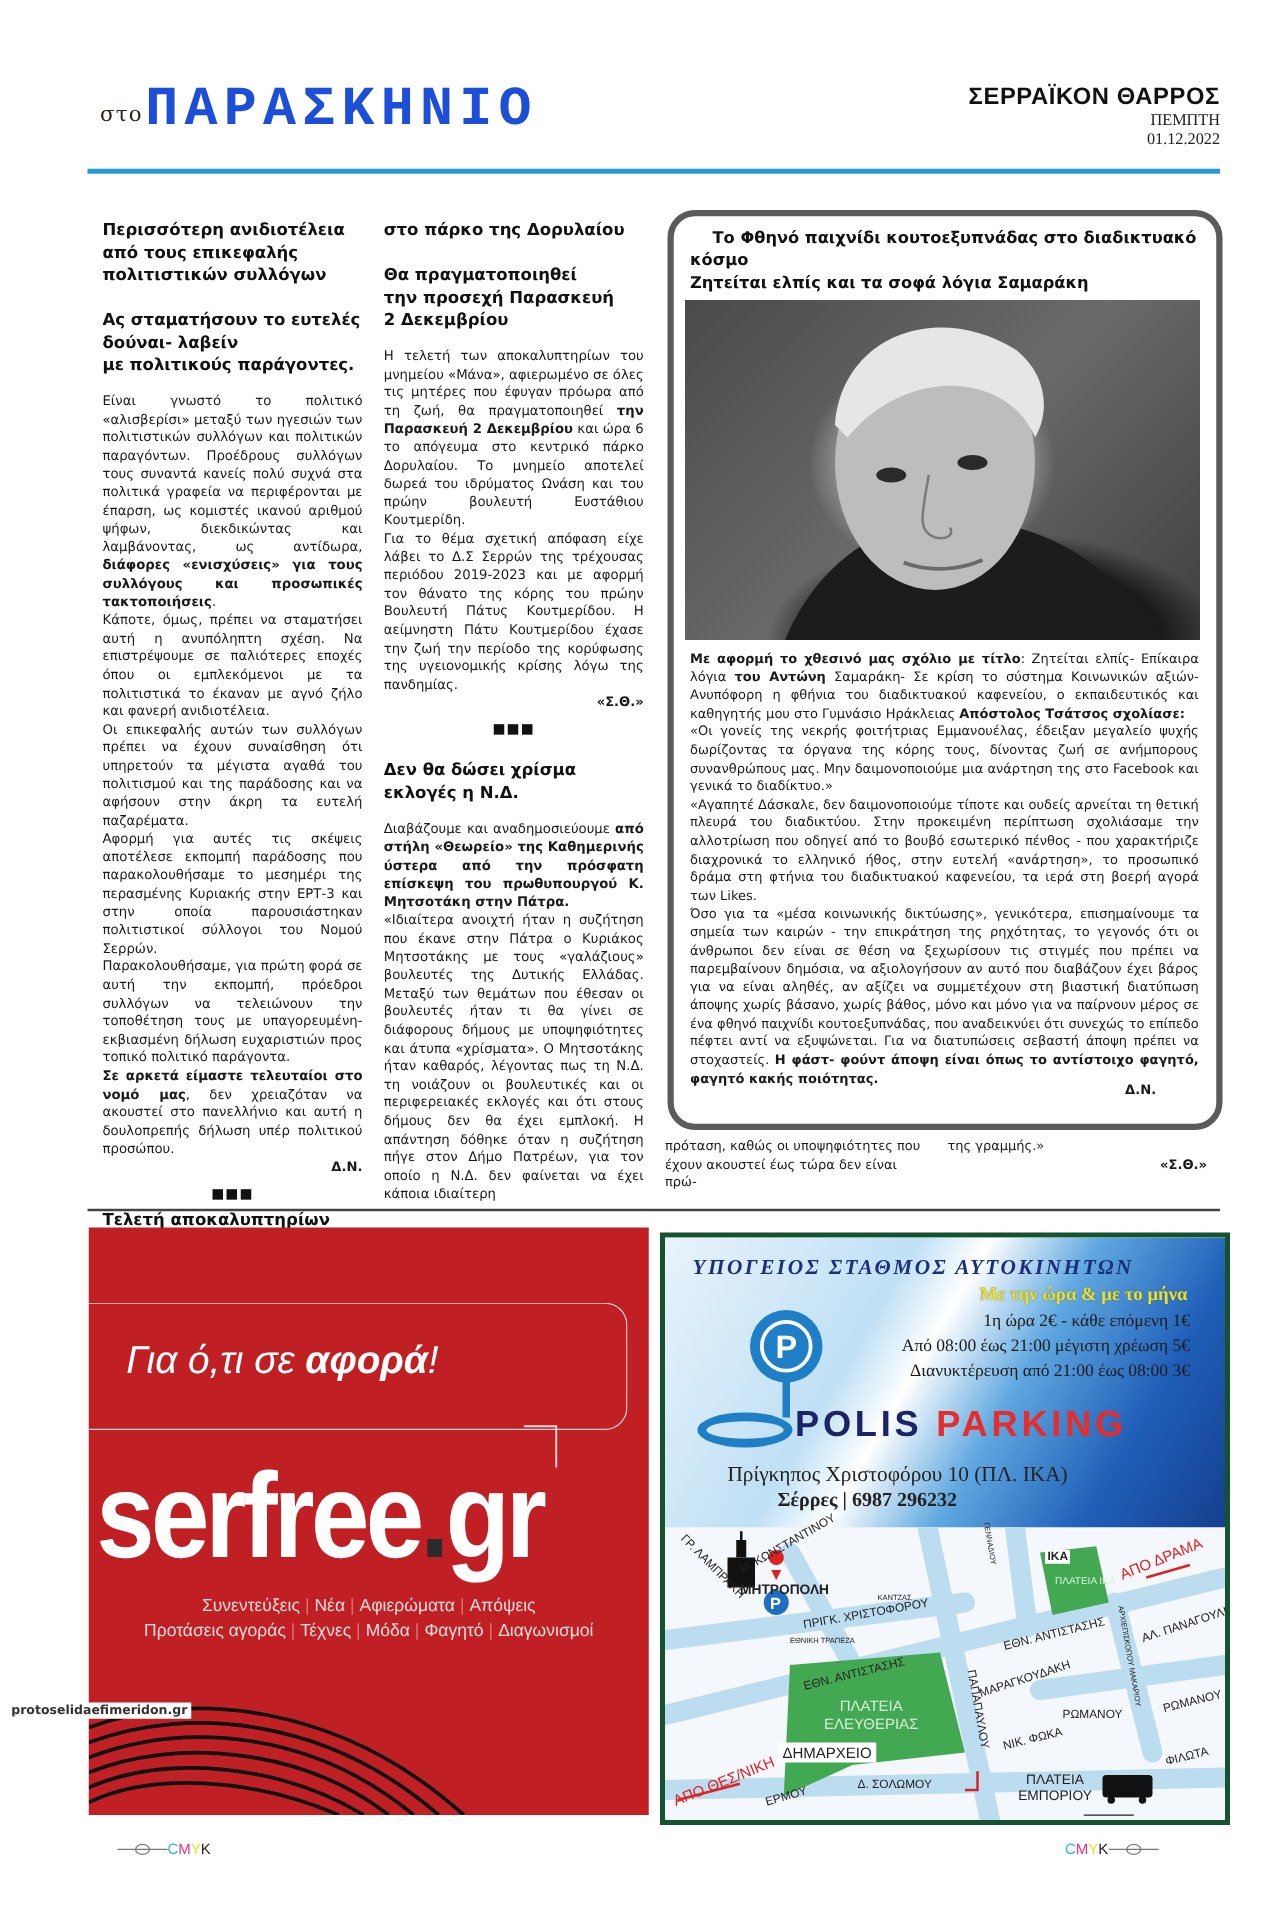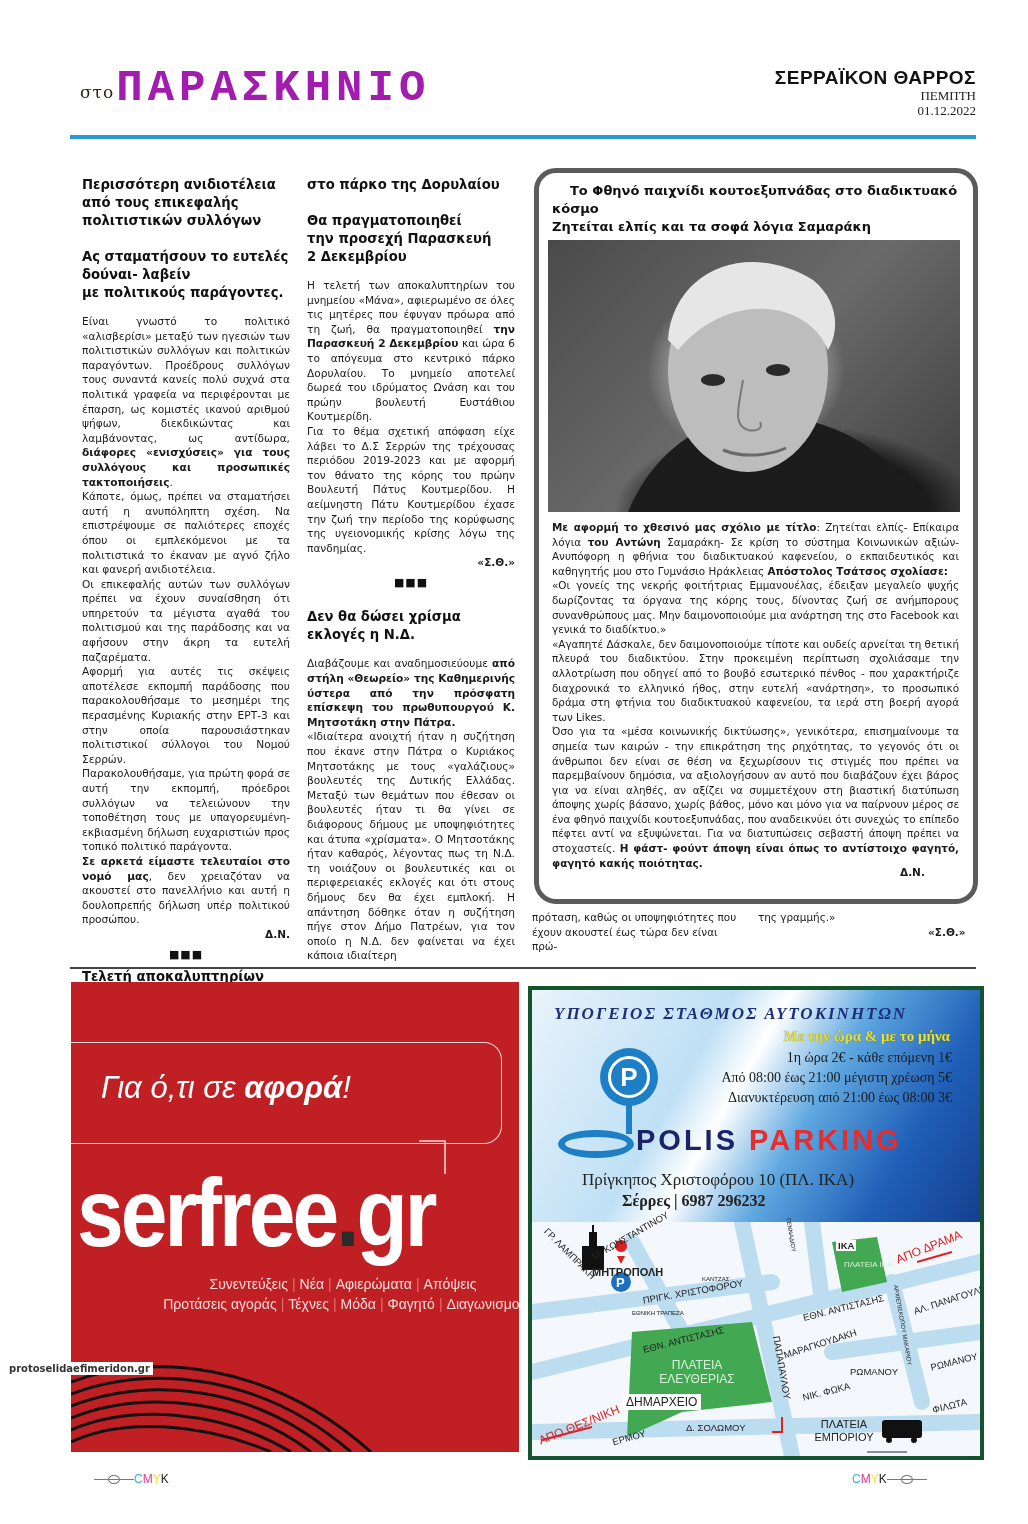--- a/index.html
+++ b/index.html
@@ -2,21 +2,21 @@
 <html><head>
 <meta charset="utf-8">
 <style>
   html, body { margin: 0; padding: 0; background: #ffffff; }
   body { width: 1028px; height: 1524px; position: relative; overflow: hidden; font-family: "DejaVu Sans", sans-serif; color: #1a1a1a; }
   .abs { position: absolute; }
 
   
   .masthead-left { left: 80px; top: 66px; display: flex; align-items: flex-end; }
   .sto { font-family: "DejaVu Serif", serif; font-size: 17px; color: #2a2418; letter-spacing: 1px; margin-right: 2px; margin-bottom: 8px; }
-  .paraskinio { font-family: "Liberation Mono", monospace; font-weight: bold; font-size: 44px; color: #a21caf; letter-spacing: 5px; line-height: 1; }
+  .paraskinio { font-family: "Liberation Mono", monospace; font-weight: bold; font-size: 44px; color: #1d4ed8; letter-spacing: 5px; line-height: 1; }
   .masthead-right { right: 52px; top: 68px; text-align: right; }
   .paper-name { font-family: "Liberation Sans", sans-serif; font-weight: bold; font-size: 19px; letter-spacing: 0.5px; color: #111; line-height: 20px; }
   .paper-day, .paper-date { font-family: "Liberation Serif", serif; font-size: 13px; color: #222; line-height: 15px; }
   .blue-rule { left: 70px; top: 135px; width: 906px; height: 4px; background: #2a9ad7; }
 
   
   .col { font-size: 10.6px; line-height: 14.6px; text-align: justify; }
   .col p { margin: 0; }
   .hl { font-family: "DejaVu Sans", sans-serif; font-weight: bold; font-size: 13.2px; line-height: 18px; color: #111; text-align: left; margin: 0; }
   .col1 { left: 82px; top: 176px; width: 208px; }
@@ -46,21 +46,21 @@
 
   .dark-rule { left: 70px; top: 967px; width: 906px; height: 2px; background: #444; }
 
   
   .ad-red { left: 71px; top: 982px; width: 448px; height: 470px; background: #c02024; overflow: hidden; }
   .bubble { left: 0; top: 60px; width: 430px; height: 100px; border: 1.5px solid #f3d6d6; border-left: none; border-radius: 0 18px 18px 0; }
   .tagline { left: 30px; top: 88px; font-family: "Liberation Sans", sans-serif; font-size: 31px; color: #fff; white-space: nowrap; font-style: italic; }
   .tagline b { font-weight: bold; }
   .serfree { left: 6px; top: 182px; font-family: "Liberation Sans", sans-serif; font-weight: bold; font-size: 84px; color: #fff; letter-spacing: -3px; line-height: 1; white-space: nowrap; transform: scaleY(1.15); transform-origin: top left; }
   .serfree .dot { color: #2b2b2b; }
-  .ad-cats { left: 0; width: 448px; text-align: center; font-family: "Liberation Sans", sans-serif; font-size: 14px; color: #f6dcdc; white-space: nowrap; margin-left: 48px; }
+  .ad-cats { left: 0; width: 448px; text-align: center; font-family: "Liberation Sans", sans-serif; font-size: 14px; color: #f6dcdc; white-space: nowrap; }
   .ad-cats .bar { color: #e37070; margin: 0 4px; }
   .watermark { left: 6px; top: 1362px; background: #fff; font-family: "DejaVu Sans", sans-serif; font-weight: bold; font-size: 10px; color: #333; padding: 1px 3px; }
 
   
   .ad-park { left: 528px; top: 986px; width: 448px; height: 466px; border: 4px solid #14532d; background: #eef4fb; overflow: hidden; }
   .park-top { left: 0; top: 0; width: 448px; height: 232px; background: linear-gradient(120deg, #e9f3fb 0%, #bfe0f5 35%, #ffffff 45%, #5fa8e0 60%, #1f5fb8 80%, #153f8e 100%); }
   .park-h1 { left: 22px; top: 14px; font-family: "Liberation Serif", serif; font-style: italic; font-weight: bold; font-size: 17px; color: #1c2f7a; letter-spacing: 2px; white-space: nowrap; }
   .park-h2 { right: 30px; top: 38px; font-family: "Liberation Serif", serif; font-weight: bold; font-size: 15px; color: #e8e22a; white-space: nowrap; text-shadow: 0 0 1px #555; }
   .park-line { right: 28px; font-family: "Liberation Serif", serif; font-size: 14px; color: #1a1a1a; white-space: nowrap; }
   .p-icon { left: 68px; top: 58px; width: 58px; height: 58px; border-radius: 50%; background: #1e7fc6; display: flex; align-items: center; justify-content: center; }

